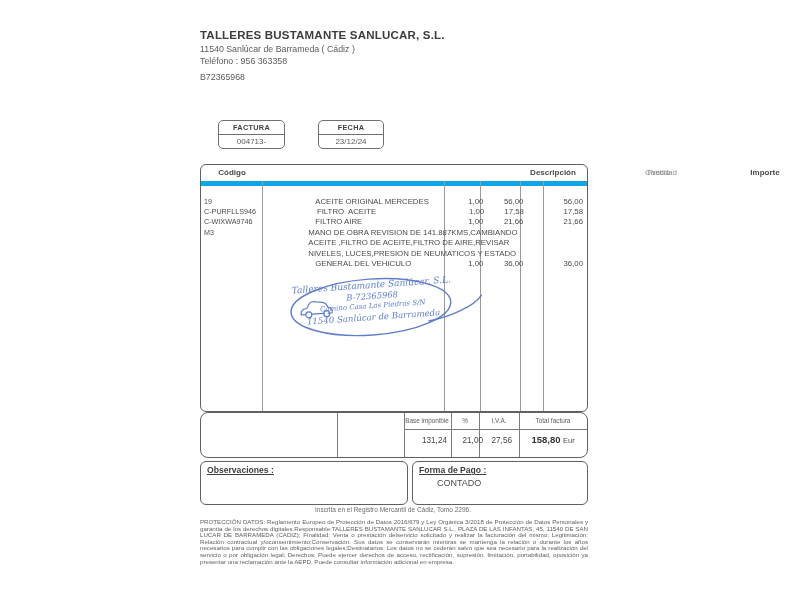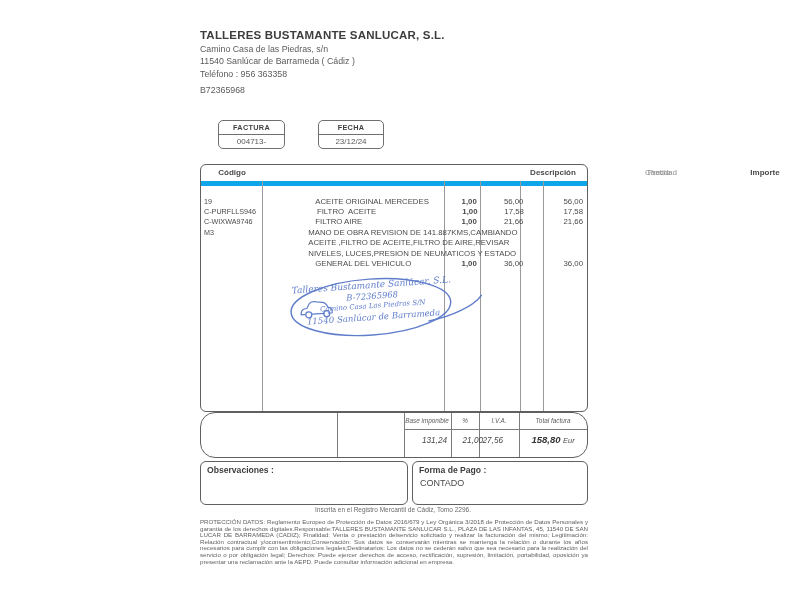--- a/index.html
+++ b/index.html
@@ -28,64 +28,63 @@
   .th-dark{font-weight:bold;color:#4a4a4a;}
   .th-gray{color:#8f8f8f;}
   .col-line{position:absolute;top:16px;bottom:0;width:1px;background:#9a9a9a;}
   .albaran-line{position:absolute;left:66px;top:20px;display:flex;gap:13px;
     font-size:7.9px;font-weight:bold;color:#3e3e3e;white-space:pre;}
   .items-lines{position:absolute;left:0;top:31px;width:100%;}
   .item-line{display:flex;height:10.4px;font-size:7.8px;color:#4a4a4a;align-items:center;}
   .cell{overflow:visible;white-space:pre;}
   .c-code{width:61px;padding-left:3px;box-sizing:border-box;font-size:7.2px;}
   .c-desc{width:182px;padding-left:13px;box-sizing:border-box;margin-left:48px;}
-  .c-qty{width:36px;text-align:left;padding-right:3px;box-sizing:border-box;font-weight:bold;}
+  .c-qty{width:36px;text-align:center;padding-right:3px;box-sizing:border-box;}
   .c-price{width:40px;text-align:right;padding-right:5px;box-sizing:border-box;}
   .c-dto{width:23px;}
   .c-amt{width:44px;text-align:right;padding-right:4px;box-sizing:border-box;}
   
   .stamp{position:absolute;left:286px;top:272px;width:200px;height:72px;
     transform:rotate(-4deg);opacity:.88;}
   .stamp svg{position:absolute;left:0;top:0;}
   .stamp-text{position:absolute;left:6px;width:162px;text-align:center;
     font-family:"DejaVu Serif",serif;font-style:italic;color:#4a6cc3;white-space:nowrap;}
   .st1{top:7px;font-size:9px;}
   .st2{top:18px;font-size:8.4px;}
   .st3{top:29px;font-size:7px;}
   .st4{top:39px;font-size:8.6px;}
   
   .totals-box{position:absolute;left:200px;top:412px;width:386px;height:44px;
-    border:1px solid #606060;border-radius:15px;font-style:italic;}
+    border:1px solid #606060;border-radius:8px;}
   .tot-vline{position:absolute;top:0;bottom:0;width:1px;background:#7c7c7c;}
   .tot-hline{position:absolute;left:203px;right:0;top:16px;height:1px;background:#7c7c7c;}
   .tot-lbl{position:absolute;top:4px;font-size:6.4px;color:#5c5c5c;transform:translateX(-50%);white-space:nowrap;}
   .tot-val{position:absolute;top:23px;font-size:8.2px;color:#464646;white-space:nowrap;}
   .tot-total{font-size:9.5px;font-weight:bold;color:#333;}
   .tot-cur{font-size:7.4px;font-weight:normal;color:#4a4a4a;}
   
   .note-box{position:absolute;top:461px;height:42px;border:1px solid #606060;border-radius:6px;}
   #obs-box{left:200px;width:206px;}
   #pago-box{left:412px;width:174px;}
   .note-lbl{position:absolute;left:6px;top:3px;font-size:8.6px;font-weight:bold;color:#3d3d3d;
-    }
-  .note-val{position:absolute;left:7px;top:16px;font-size:9px;color:#4a4a4a;}
+    text-decoration:underline;}
+  .note-val{position:absolute;left:24px;top:16px;font-size:9px;color:#4a4a4a;}
   
   .registry{position:absolute;left:200px;top:506px;width:386px;text-align:center;
     font-size:6.5px;color:#6b6b6b;}
   .legal{position:absolute;left:200px;top:519px;width:388px;
     font-size:6.15px;line-height:6.6px;color:#5e5e5e;text-align:justify;}
 </style>
 </head>
 <body>
 
 <div class="page">
 
   <div class="company">
     <div class="company-name">TALLERES BUSTAMANTE SANLUCAR, S.L.</div>
-    <div class="company-line">Camino Casa de las Piedras, s/n</div>
     <div class="company-line">11540 Sanlúcar de Barrameda ( Cádiz )</div>
     <div class="company-line">Teléfono : 956 363358</div>
     <div class="company-taxid">B72365968</div>
   </div>
 
   <div class="hdr-box" id="factura-box">
     <div class="lbl">FACTURA</div>
     <div class="val">004713-</div>
   </div>
   <div class="hdr-box" id="fecha-box">
@@ -193,21 +192,21 @@
     <div class="tot-vline" style="left:250px"></div>
     <div class="tot-vline" style="left:278px"></div>
     <div class="tot-vline" style="left:318px"></div>
     <div class="tot-hline"></div>
     <span class="tot-lbl" style="left:226px">Base imponible</span>
     <span class="tot-lbl" style="left:264px">%</span>
     <span class="tot-lbl" style="left:298px">I.V.A.</span>
     <span class="tot-lbl" style="left:352px">Total factura</span>
     <span class="tot-val" style="left:203px;width:43px;text-align:right">131,24</span>
     <span class="tot-val" style="left:250px;width:32px;text-align:right">21,00</span>
-    <span class="tot-val" style="left:278px;width:24px;text-align:right">27,56</span>
+    <span class="tot-val" style="left:278px;width:33px;text-align:right">27,56</span>
     <span class="tot-val tot-total" style="left:318px;width:68px;text-align:center;top:21px"><span>158,80</span> <span class="tot-cur">Eur</span></span>
   </div>
 
   <div class="note-box" id="obs-box">
     <div class="note-lbl">Observaciones :</div>
   </div>
   <div class="note-box" id="pago-box">
     <div class="note-lbl">Forma de Pago :</div>
     <div class="note-val">CONTADO</div>
   </div>

